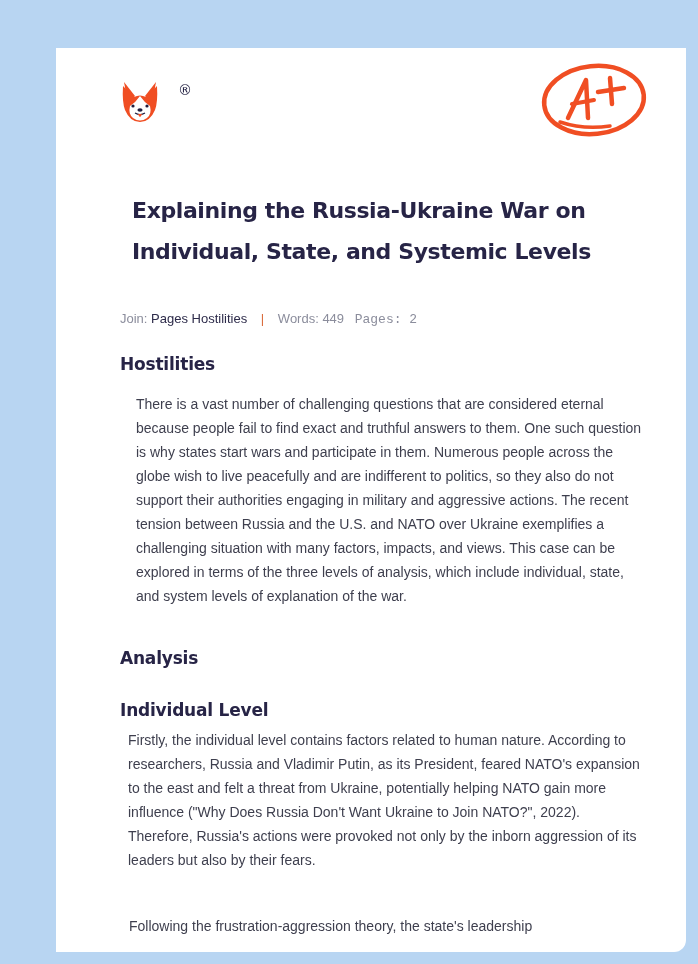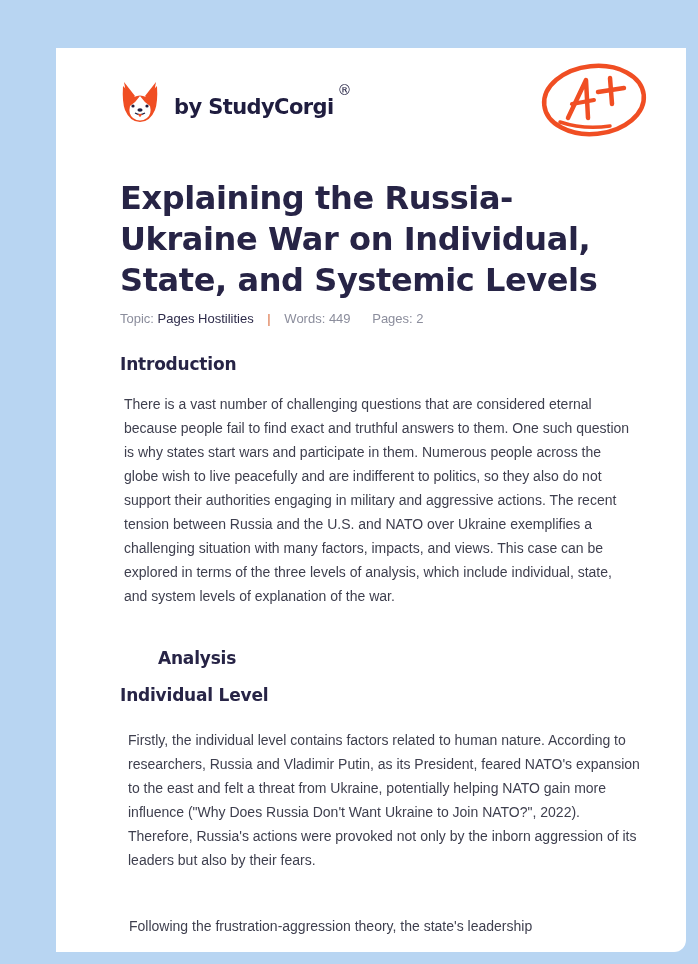--- a/index.html
+++ b/index.html
@@ -65,45 +65,46 @@
       left: 418px;
       top: -14px;
       width: 112px;
       height: 80px;
     }
     .title {
       position: absolute;
       left: 64px;
       top: 130px;
       width: 520px;
-      margin: 0;
+      margin: 12px;
       font-family: "DejaVu Sans", sans-serif;
       font-weight: bold;
-      font-size: 32px;
+      font-size: 22px;
       line-height: 41px;
       color: #272446;
       letter-spacing: -0.4px;
     }
     .meta {
       position: absolute;
       left: 64px;
       top: 263px;
       font-size: 13px;
       color: #8b8d9c;
       white-space: nowrap;
     }
     .meta .topic-value {
       color: #2d2b4a;
     }
     .meta .sep {
       color: #d9693a;
       margin: 0 10px;
     }
     .meta .pages {
-      margin-left: 18px;
+      margin-left: 7px;
+      font-family: Liberation Mono, monospace;
     }
     .content {
       position: absolute;
       left: 64px;
       top: 302px;
       width: 520px;
     }
     h2 {
       font-family: "DejaVu Sans", sans-serif;
       font-weight: bold;
@@ -113,23 +114,23 @@
       letter-spacing: -0.2px;
     }
     p {
       margin: 0;
       font-family: "Liberation Sans", sans-serif;
       font-size: 14px;
       line-height: 24px;
       color: #3e3f4e;
     }
     .h-intro { position: absolute; top: 4px; left: 0; }
-    .p-intro { position: absolute; top: 42px; left: 4px; width: 515px; }
-    .h-analysis { position: absolute; top: 298px; left: 0; margin-left: 38px; }
-    .h-individual { position: absolute; top: 335px; left: 0; }
+    .p-intro { position: absolute; top: 42px; left: 16px; width: 515px; }
+    .h-analysis { position: absolute; top: 298px; left: 0; }
+    .h-individual { position: absolute; top: 350px; left: 0; }
     .p-individual1 { position: absolute; top: 378px; left: 8px; width: 515px; }
     .p-individual2 { position: absolute; top: 564px; left: 9px; width: 515px; }
   </style>
 </head>
 <body>
 
 <div class="card">
 
   <div class="header">
     <div class="logo">
@@ -144,48 +145,47 @@
 
         <circle cx="13" cy="26" r="1.6" fill="#1f1d3f"></circle>
         <circle cx="27" cy="26" r="1.6" fill="#1f1d3f"></circle>
 
         <ellipse cx="20" cy="30" rx="2.6" ry="1.8" fill="#1f1d3f"></ellipse>
 
         <path d="M15 33 Q20 36 25 33" stroke="#1f1d3f" stroke-width="1.2" fill="none"></path>
 
         <path d="M18 34 Q20 40 22 34 Z" fill="#f04e23"></path>
       </svg>
-      <span class="logo-text">by StudyCorgi</span>
       <span class="logo-reg">®</span>
     </div>
 
     <svg class="grade-badge" viewBox="0 0 112 80">
       <ellipse cx="56" cy="40" rx="50" ry="34" fill="none" stroke="#f04e23" stroke-width="4.5" transform="rotate(-6 56 40)"></ellipse>
       <path d="M22 62 Q46 70 72 66" fill="none" stroke="#f04e23" stroke-width="3.5" stroke-linecap="round"></path>
 
       <path d="M30 58 L48 20 L50 58" fill="none" stroke="#f04e23" stroke-width="4.5" stroke-linecap="round" stroke-linejoin="round"></path>
       <path d="M34 44 L56 40" fill="none" stroke="#f04e23" stroke-width="4" stroke-linecap="round"></path>
 
       <path d="M60 32 L86 28" fill="none" stroke="#f04e23" stroke-width="4.5" stroke-linecap="round"></path>
       <path d="M72 18 L74 44" fill="none" stroke="#f04e23" stroke-width="4.5" stroke-linecap="round"></path>
     </svg>
   </div>
 
   <h1 class="title">Explaining the Russia-Ukraine War on Individual, State, and Systemic Levels</h1>
 
   <div class="meta">
-    <span>Topic:</span>
+    <span>Join:</span>
     <a class="topic-value">Pages Hostilities</a>
     <span class="sep">|</span>
     <span>Words: 449</span>
     <span class="pages">Pages: 2</span>
   </div>
 
   <div class="content">
-    <h2 class="h-intro">Introduction</h2>
+    <h2 class="h-intro">Hostilities</h2>
     <p class="p-intro">There is a vast number of challenging questions that are considered eternal because people fail to find exact and truthful answers to them. One such question is why states start wars and participate in them. Numerous people across the globe wish to live peacefully and are indifferent to politics, so they also do not support their authorities engaging in military and aggressive actions. The recent tension between Russia and the U.S. and NATO over Ukraine exemplifies a challenging situation with many factors, impacts, and views. This case can be explored in terms of the three levels of analysis, which include individual, state, and system levels of explanation of the war.</p>
 
     <h2 class="h-analysis">Analysis</h2>
     <h2 class="h-individual">Individual Level</h2>
     <p class="p-individual1">Firstly, the individual level contains factors related to human nature. According to researchers, Russia and Vladimir Putin, as its President, feared NATO's expansion to the east and felt a threat from Ukraine, potentially helping NATO gain more influence ("Why Does Russia Don't Want Ukraine to Join NATO?", 2022). Therefore, Russia's actions were provoked not only by the inborn aggression of its leaders but also by their fears.</p>
     <p class="p-individual2">Following the frustration-aggression theory, the state's leadership</p>
   </div>
 
 </div>
 

